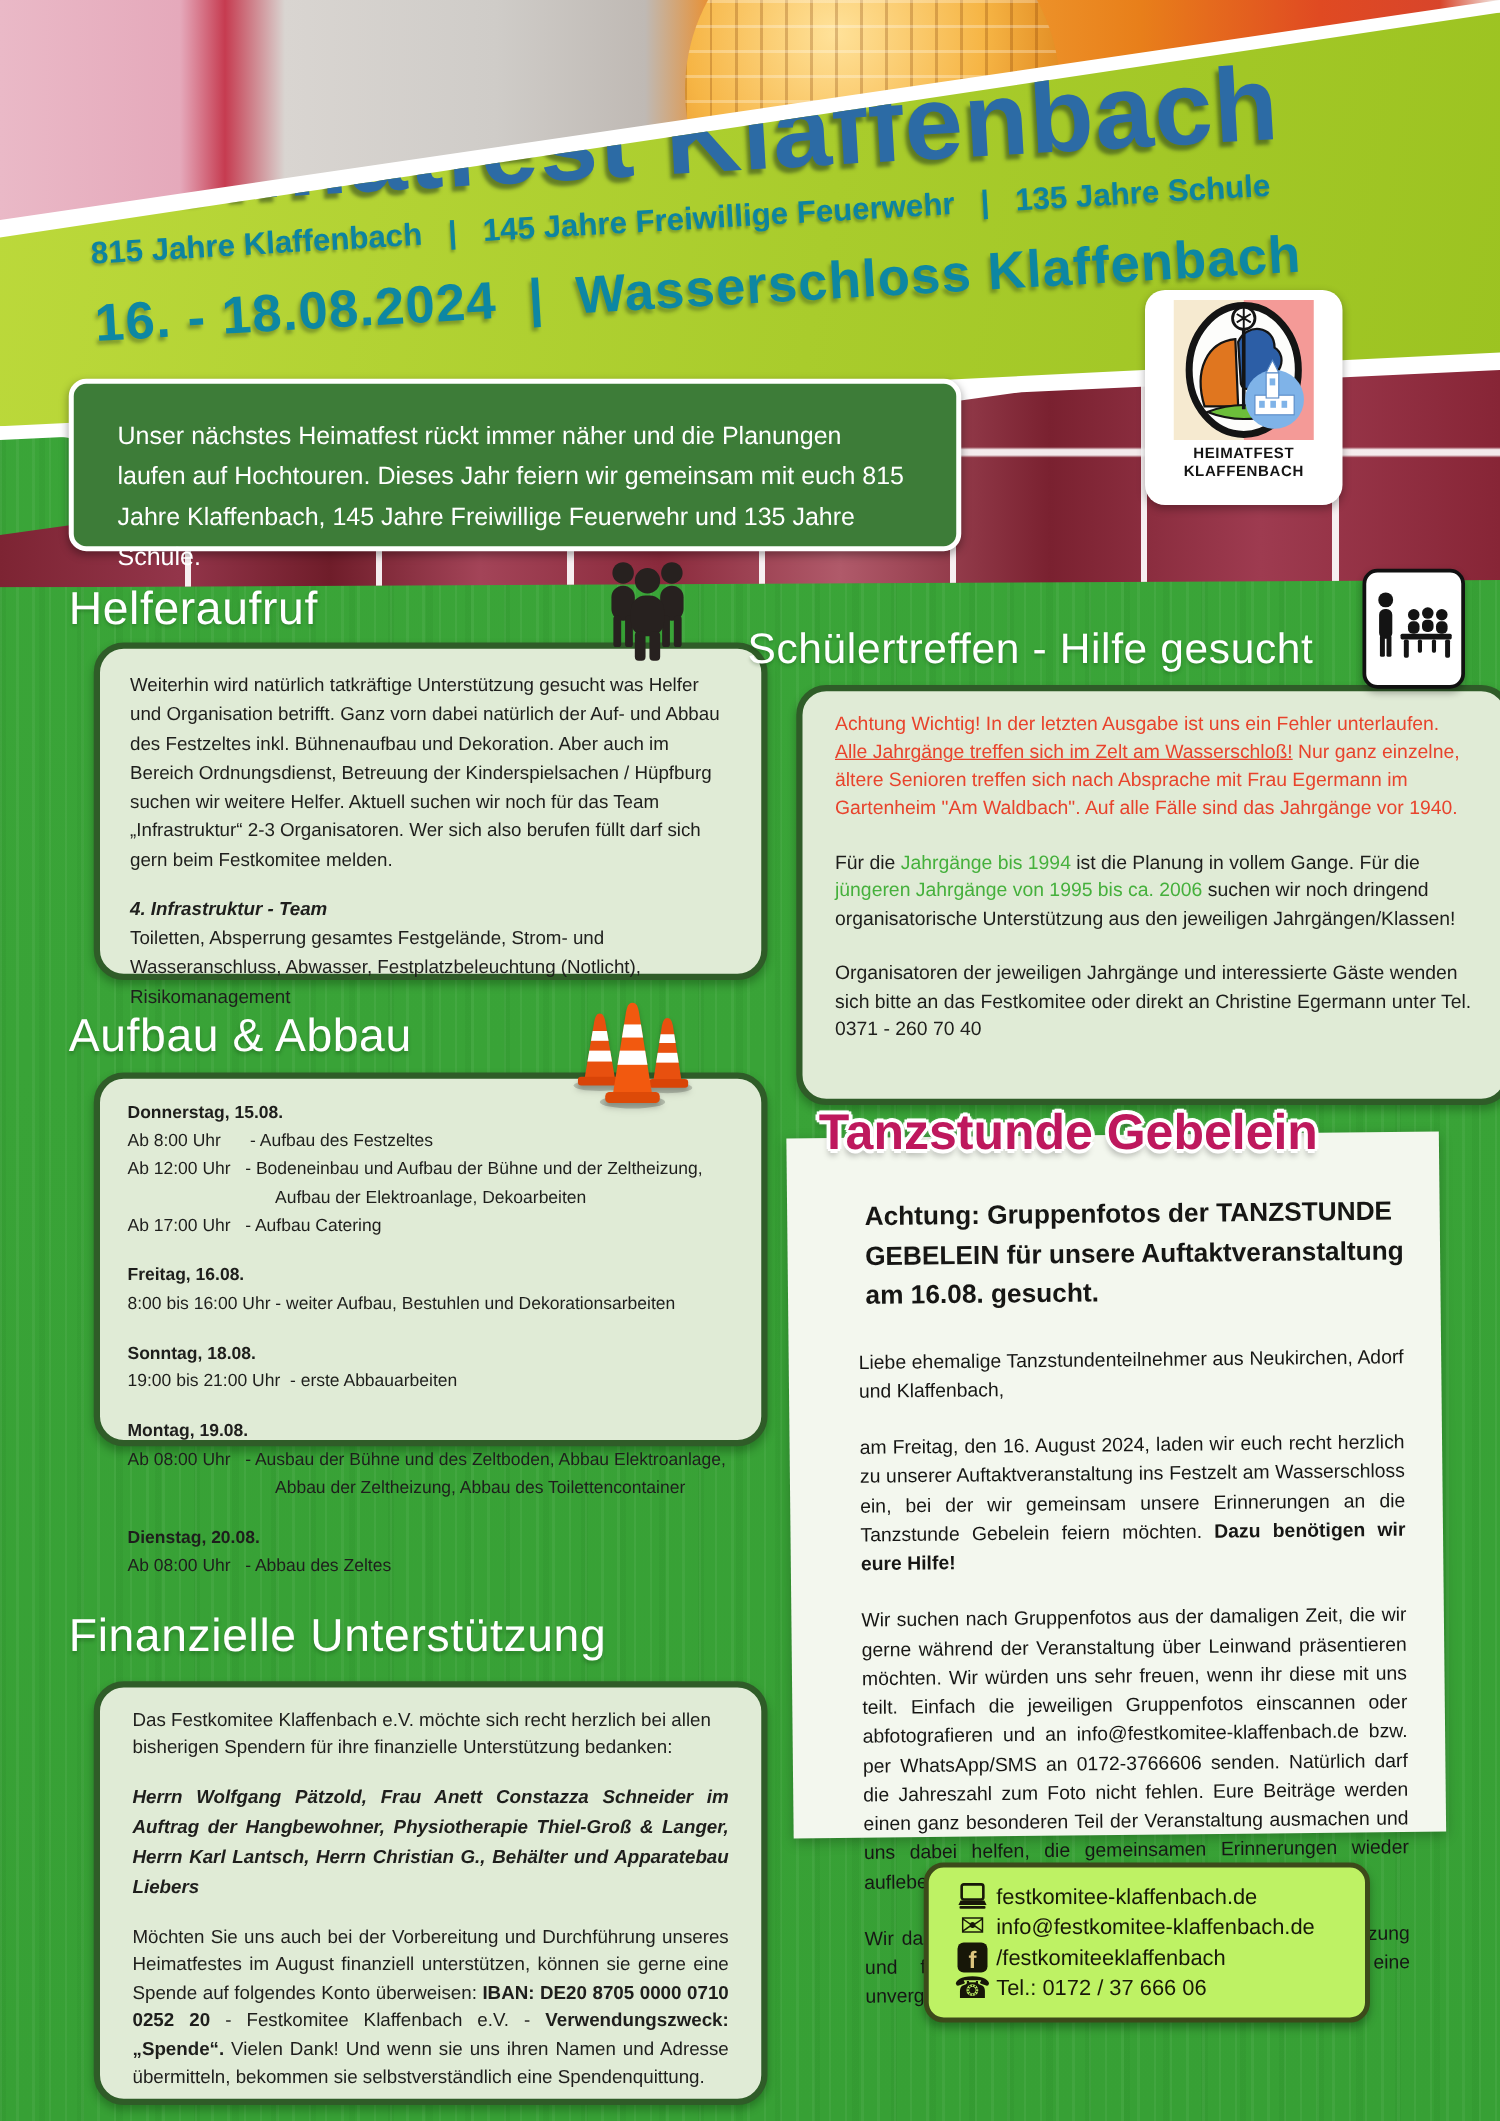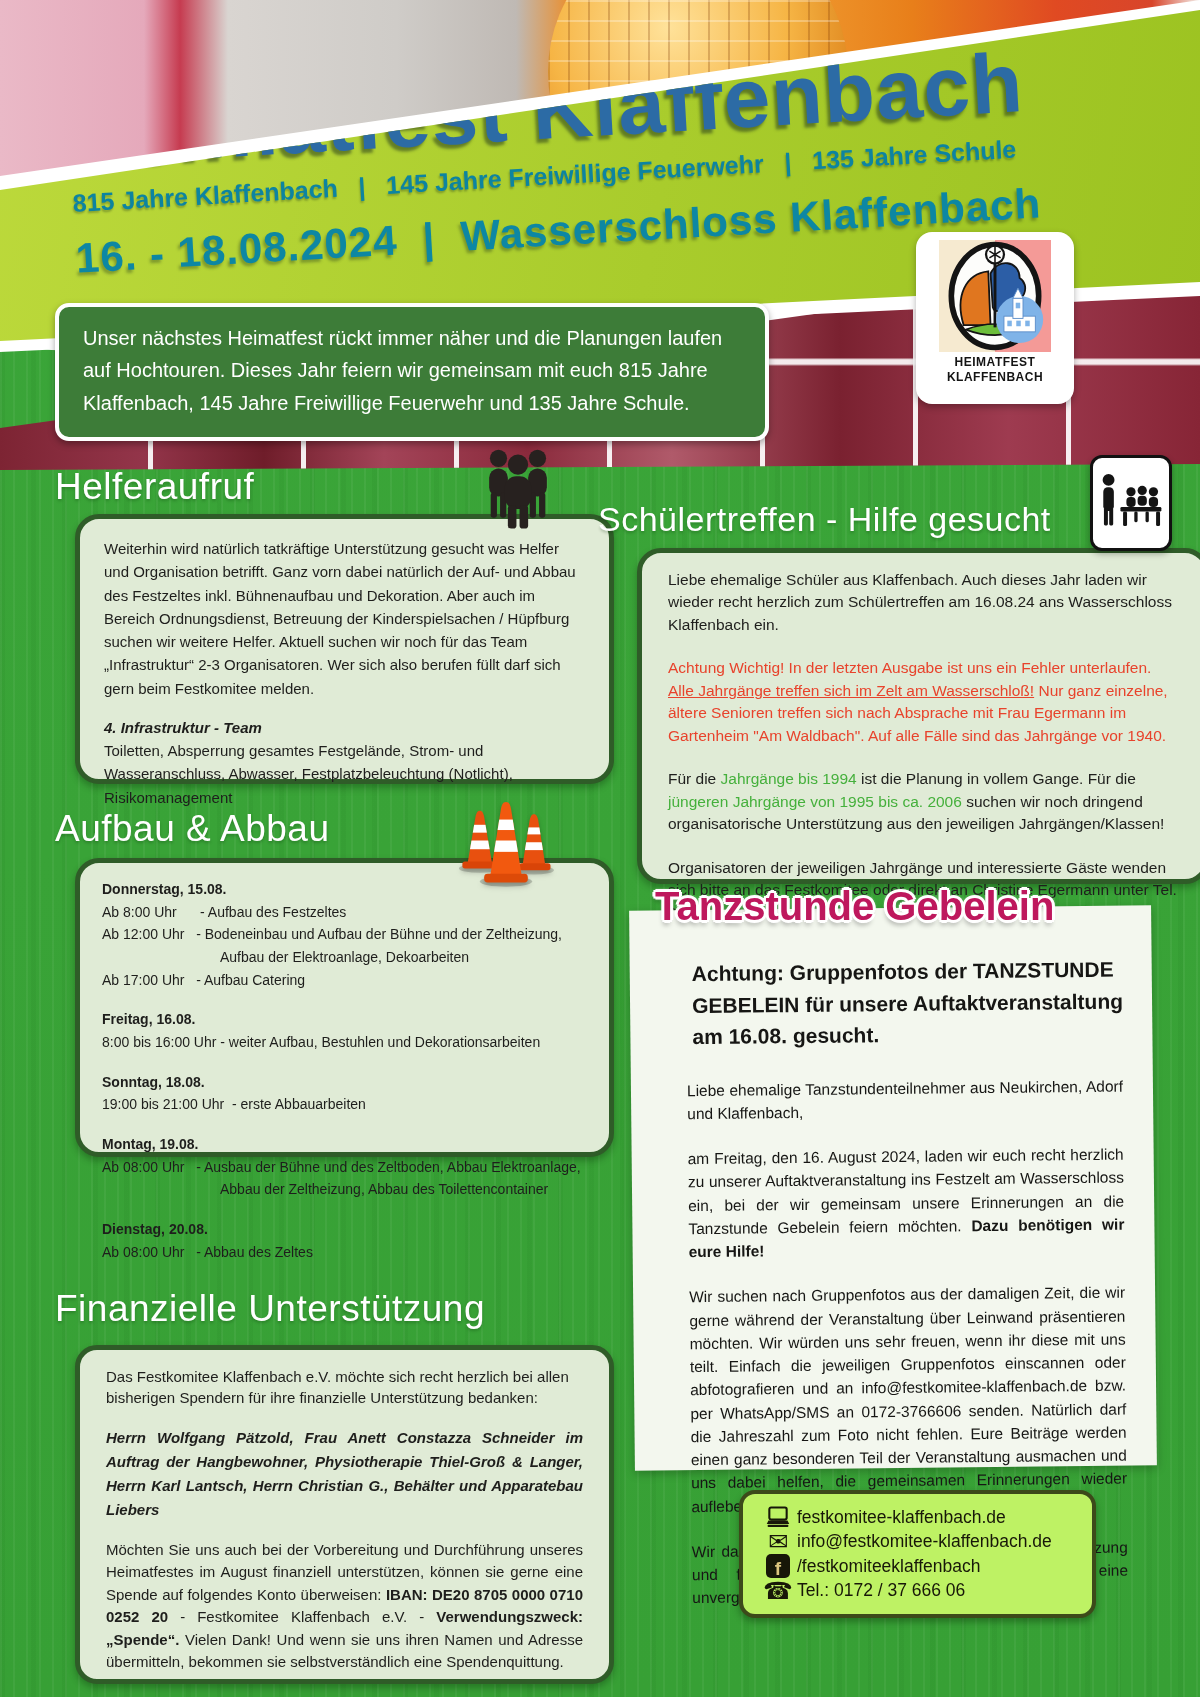--- a/index.html
+++ b/index.html
@@ -39,21 +39,21 @@
     text-shadow:-3px 4px 3px rgba(25,45,25,.5);white-space:pre;}
   .subtitle{margin-top:10px;font-size:25px;font-weight:bold;color:#0d84a0;white-space:pre;
     text-shadow:-1px 2px 2px rgba(25,45,25,.3);}
   .date-line{margin-top:17px;font-size:42px;font-weight:bold;color:#0d87a3;white-space:pre;letter-spacing:1px;
     text-shadow:-2px 3px 3px rgba(25,45,25,.35);}
 
   
   .intro-box{position:absolute;left:55px;top:303px;width:706px;height:130px;z-index:6;
     background:#3d7c38;border:4px solid #fff;border-radius:14px;
     box-shadow:0 3px 7px rgba(0,0,0,.35);color:#fff;}
-  .intro-box p{margin:0;padding:15px 24px;font-size:20px;line-height:1.62;}
+  .intro-box p{margin:11px;padding:15px 24px;font-size:20px;line-height:1.62;}
   .logo-card{position:absolute;left:916px;top:232px;width:158px;height:172px;z-index:6;
     background:#fff;border-radius:16px;box-shadow:0 3px 7px rgba(0,0,0,.3);
     display:flex;flex-direction:column;align-items:center;padding-top:8px;box-sizing:border-box;}
   .logo-art{width:116px;height:112px;}
   .logo-text{margin-top:3px;text-align:center;font-weight:bold;font-size:12px;line-height:1.25;
     color:#141414;letter-spacing:.5px;}
 
   
   .sec-h{position:absolute;z-index:7;color:#fff;font-weight:400;letter-spacing:.5px;
     text-shadow:0 2px 3px rgba(0,40,0,.25);}
@@ -66,21 +66,21 @@
   .pbox{position:absolute;z-index:7;background:#e0ebd6;border:5px solid #2f5c28;border-radius:24px;
     box-shadow:0 4px 7px rgba(0,30,0,.3);color:#1e1e1c;box-sizing:border-box;margin-left:37px;}
   #box-helfer{left:38px;top:514px;width:539px;height:270px;padding:18px 24px;font-size:15px;line-height:1.55;}
   #box-helfer .team-h{margin-top:16px;font-weight:bold;font-style:italic;}
   #box-helfer .team-b{}
   #box-aufbau{left:38px;top:858px;width:539px;height:299px;padding:15px 22px;font-size:14px;line-height:1.62;}
   .sgroup{margin-bottom:17px;}
   .sday{font-weight:bold;}
   .sline{white-space:pre-wrap;}
   .sline.cont{padding-left:118px;}
-  #box-finanz{left:38px;top:1345px;width:539px;height:339px;padding:16px 26px;font-size:15px;line-height:1.42;border-radius:22px;}
+  #box-finanz{left:38px;top:1345px;width:539px;height:339px;padding:16px 26px;font-size:15px;line-height:1.42;}
   #box-finanz p{margin:0 0 17px 0;}
   #box-finanz .donors{font-weight:bold;font-style:italic;text-align:justify;line-height:1.6;}
   #box-finanz .konto{text-align:justify;line-height:1.5;}
   #box-finanz .thanks{font-weight:bold;font-size:18px;margin:20px 0 0 0;}
   #box-schueler{left:600px;top:548px;width:572px;height:336px;padding:16px 26px;font-size:15.5px;line-height:1.45;}
   #box-schueler p{margin:0 0 21px 0;}
   .red-t{color:#e8432c;}
   .red-t .u{text-decoration:underline;}
   .grn{color:#45b03c;}
 
@@ -274,21 +274,20 @@
         <rect x="60" y="39" width="14" height="15" rx="6"></rect>
         <rect x="77" y="41" width="14" height="15" rx="6"></rect>
       <rect x="34" y="56" width="62" height="7" rx="2"></rect>
       <rect x="38" y="63" width="6" height="22" rx="2"></rect>
         <rect x="88" y="63" width="6" height="22" rx="2"></rect>
       <rect x="55" y="63" width="5" height="16" rx="2"></rect>
         <rect x="72" y="63" width="5" height="16" rx="2"></rect>
     </svg>
   </div>
   <div class="pbox" id="box-schueler">
-    <p>Liebe ehemalige Schüler aus Klaffenbach. Auch dieses Jahr laden wir wieder recht herzlich zum Schülertreffen am 16.08.24 ans Wasserschloss Klaffenbach ein.</p>
     <p class="red-t"><span>Achtung Wichtig! In der letzten Ausgabe ist uns ein Fehler unterlaufen. </span><span class="u">Alle Jahrgänge treffen sich im Zelt am Wasserschloß!</span><span> Nur ganz einzelne, ältere Senioren treffen sich nach Absprache mit Frau Egermann im Gartenheim "Am Waldbach". Auf alle Fälle sind das Jahrgänge vor 1940.</span></p>
     <p><span>Für die </span><span class="grn">Jahrgänge bis 1994</span><span> ist die Planung in vollem Gange. Für die </span><span class="grn">jüngeren Jahrgänge von 1995 bis ca. 2006</span><span> suchen wir noch dringend organisatorische Unterstützung aus den jeweiligen Jahrgängen/Klassen!</span></p>
     <p>Organisatoren der jeweiligen Jahrgänge und interessierte Gäste wenden sich bitte an das Festkomitee oder direkt an Christine Egermann unter Tel. 0371 - 260 70 40</p>
   </div>
 
   <div class="tz-title">Tanzstunde Gebelein</div>
   <div class="sheet">
     <div class="tz-notice">Achtung: Gruppenfotos der TANZSTUNDE GEBELEIN für unsere Auftaktveranstaltung am 16.08. gesucht.</div>
     <div class="tz-body">
       <p>Liebe ehemalige Tanzstundenteilnehmer aus Neukirchen, Adorf und Klaffenbach,</p>

